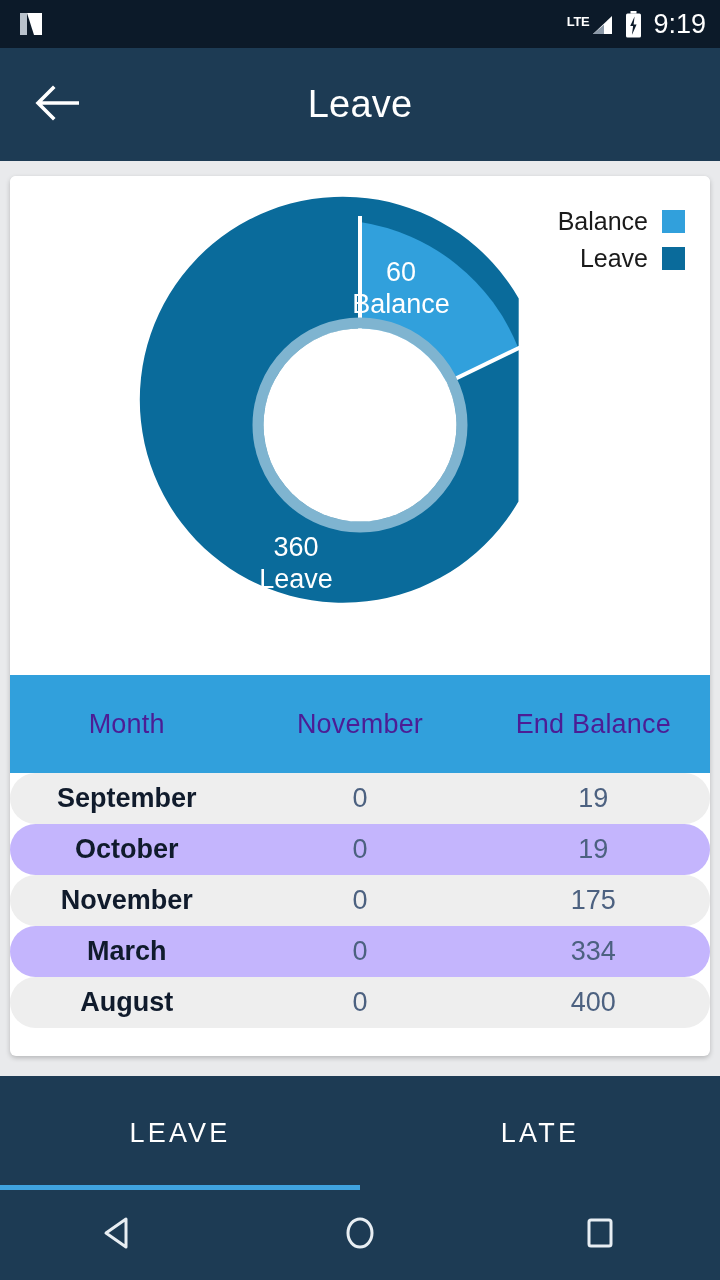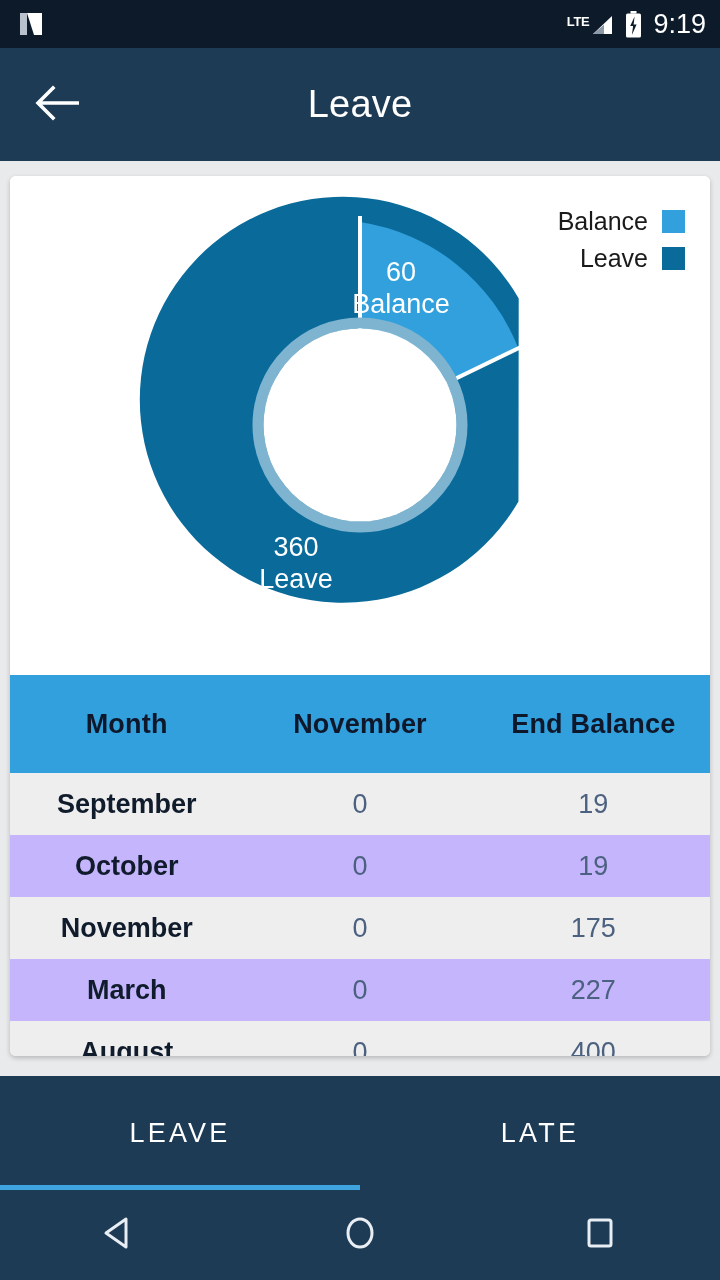--- a/index.html
+++ b/index.html
@@ -60,24 +60,24 @@
   .legend-row{ display:flex; align-items:center; justify-content:flex-end;
                margin-bottom:12px; }
   .legend-text{ font-size:25px; color:#1a1a1a; margin-right:14px; line-height:1; }
   .legend-swatch{ width:23px; height:23px; display:block; }
 
   
   .tbl-head{
     display:flex; height:98px; align-items:center; background:#31a0dc;
   }
   .tbl-head div{
-    flex:1; text-align:center; color:#0f172a; font-size:27px; font-weight:700;
+    flex:1; text-align:center; color:#4c1d95; font-size:27px; font-weight:400;
     letter-spacing:0.2px;
   }
-  .tbl-row{ display:flex; height:62px; align-items:center; }
+  .tbl-row{ display:flex; height:51px; align-items:center;border-radius:27px; }
   .tbl-row.alt{ background:#eeeeee; }
   .tbl-row.plain{ background:#c4b5fd; }
   .cell{ flex:1; text-align:center; }
   .cell.month{ color:#101b2c; font-size:27px; font-weight:700; }
   .cell.num{ color:#4c6180; font-size:27px; font-weight:400; }
 
   
   .tabbar{
     position:absolute; top:1076px; left:0; width:720px; height:114px;
     background:#1d3b54; display:flex;
@@ -204,21 +204,21 @@
       <div class="cell num">19</div>
     </div>
     <div class="tbl-row alt">
       <div class="cell month">November</div>
       <div class="cell num">0</div>
       <div class="cell num">175</div>
     </div>
     <div class="tbl-row plain">
       <div class="cell month">March</div>
       <div class="cell num">0</div>
-      <div class="cell num">227</div>
+      <div class="cell num">334</div>
     </div>
     <div class="tbl-row alt">
       <div class="cell month">August</div>
       <div class="cell num">0</div>
       <div class="cell num">400</div>
     </div>
 
   </div>
 
   <div class="tabbar">

